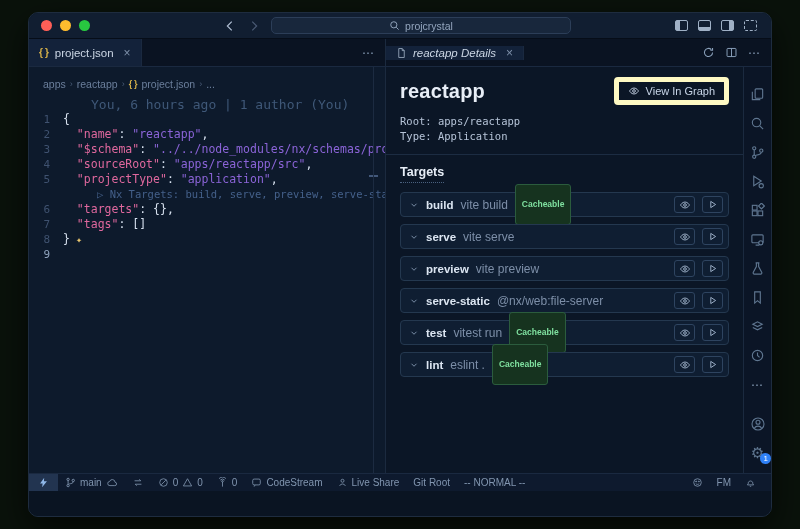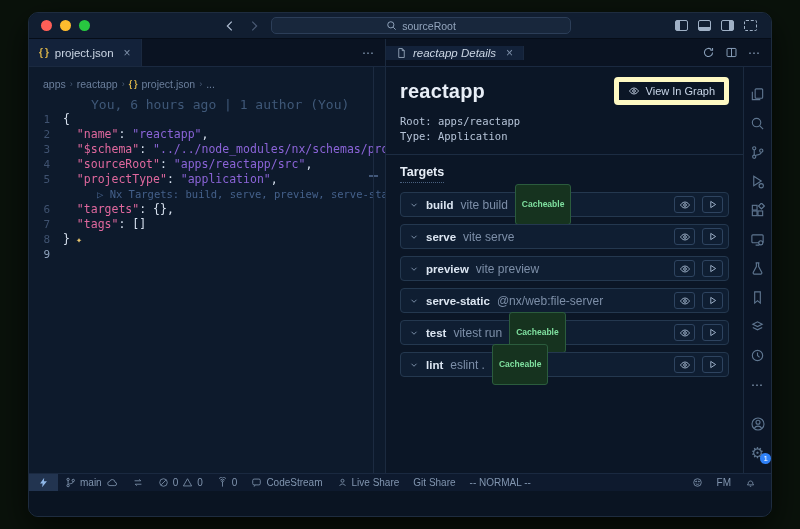--- a/index.html
+++ b/index.html
@@ -116,21 +116,21 @@
           <path d="M10 3L5 8l5 5"></path>
         </svg>
       <svg class="navarrow dim" viewBox="0 0 16 16" fill="none" stroke="currentColor" stroke-width="1.4">
           <path d="M6 3l5 5-5 5"></path>
         </svg>
       <div class="cmdcenter">
         <svg width="11" height="11" viewBox="0 0 16 16" fill="none" stroke="currentColor" stroke-width="1.4">
             <circle cx="7" cy="7" r="4.5"></circle>
             <path d="M10.5 10.5L14 14"></path>
           </svg>
-        <span>sourceRoot</span>
+        <span>projcrystal</span>
       </div>
     </div>
     <div class="tb-right">
       <span class="lyt lyt-left">
           <i></i>
         </span>
       <span class="lyt lyt-bottom">
           <i></i>
         </span>
       <span class="lyt lyt-right">
@@ -480,21 +480,21 @@
       <span>CodeStream</span>
     </span>
     <span class="sitem">
       <svg width="11" height="11" viewBox="0 0 16 16" fill="none" stroke="currentColor" stroke-width="1.2">
           <circle cx="8" cy="5.5" r="2.2"></circle>
           <path d="M3.8 13a4.5 4.5 0 018.4 0"></path>
         </svg>
       <span>Live Share</span>
     </span>
     <span class="sitem">
-      <span>Git Share</span>
+      <span>Git Root</span>
     </span>
     <span class="sitem">
       <span>-- NORMAL --</span>
     </span>
     <span class="sb-right">
       <span class="sitem">
         <svg width="11" height="11" viewBox="0 0 16 16" fill="none" stroke="currentColor" stroke-width="1.2">
             <circle cx="8" cy="8" r="5.5"></circle>
             <path d="M5.4 9.4a3.2 3.2 0 005.2 0"></path>
             <circle cx="6" cy="6.4" r=".7" fill="currentColor"></circle>

